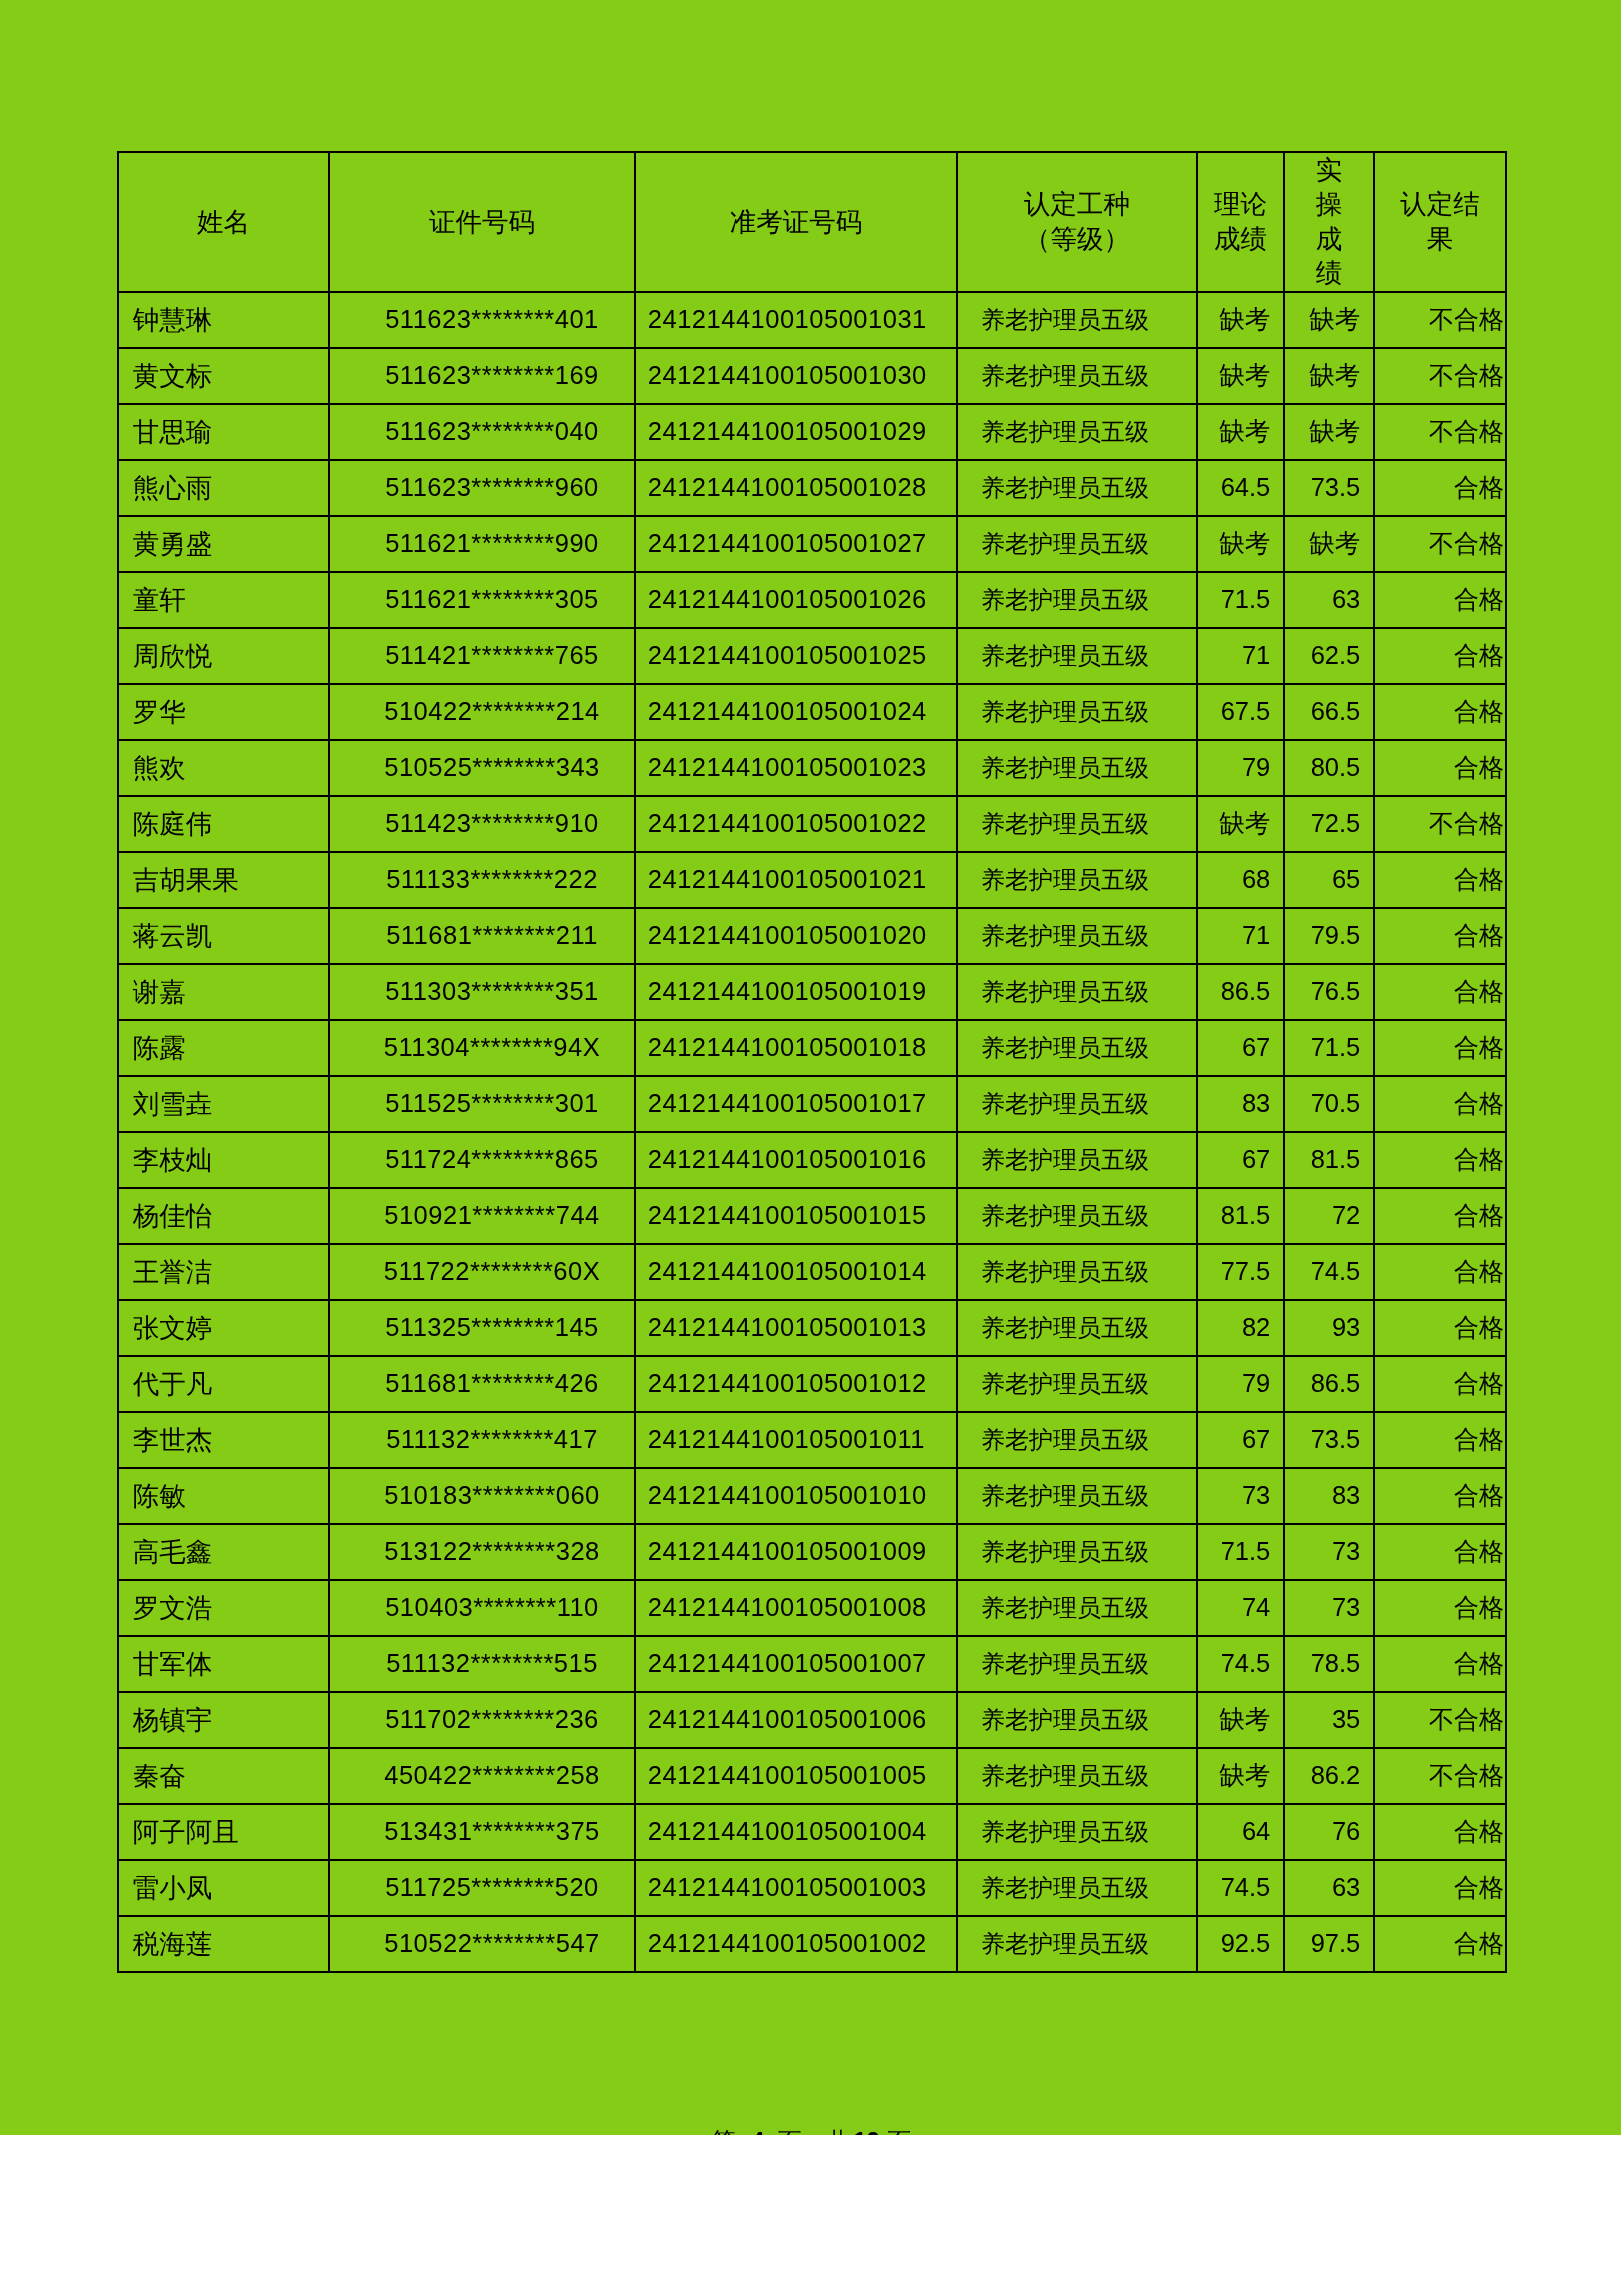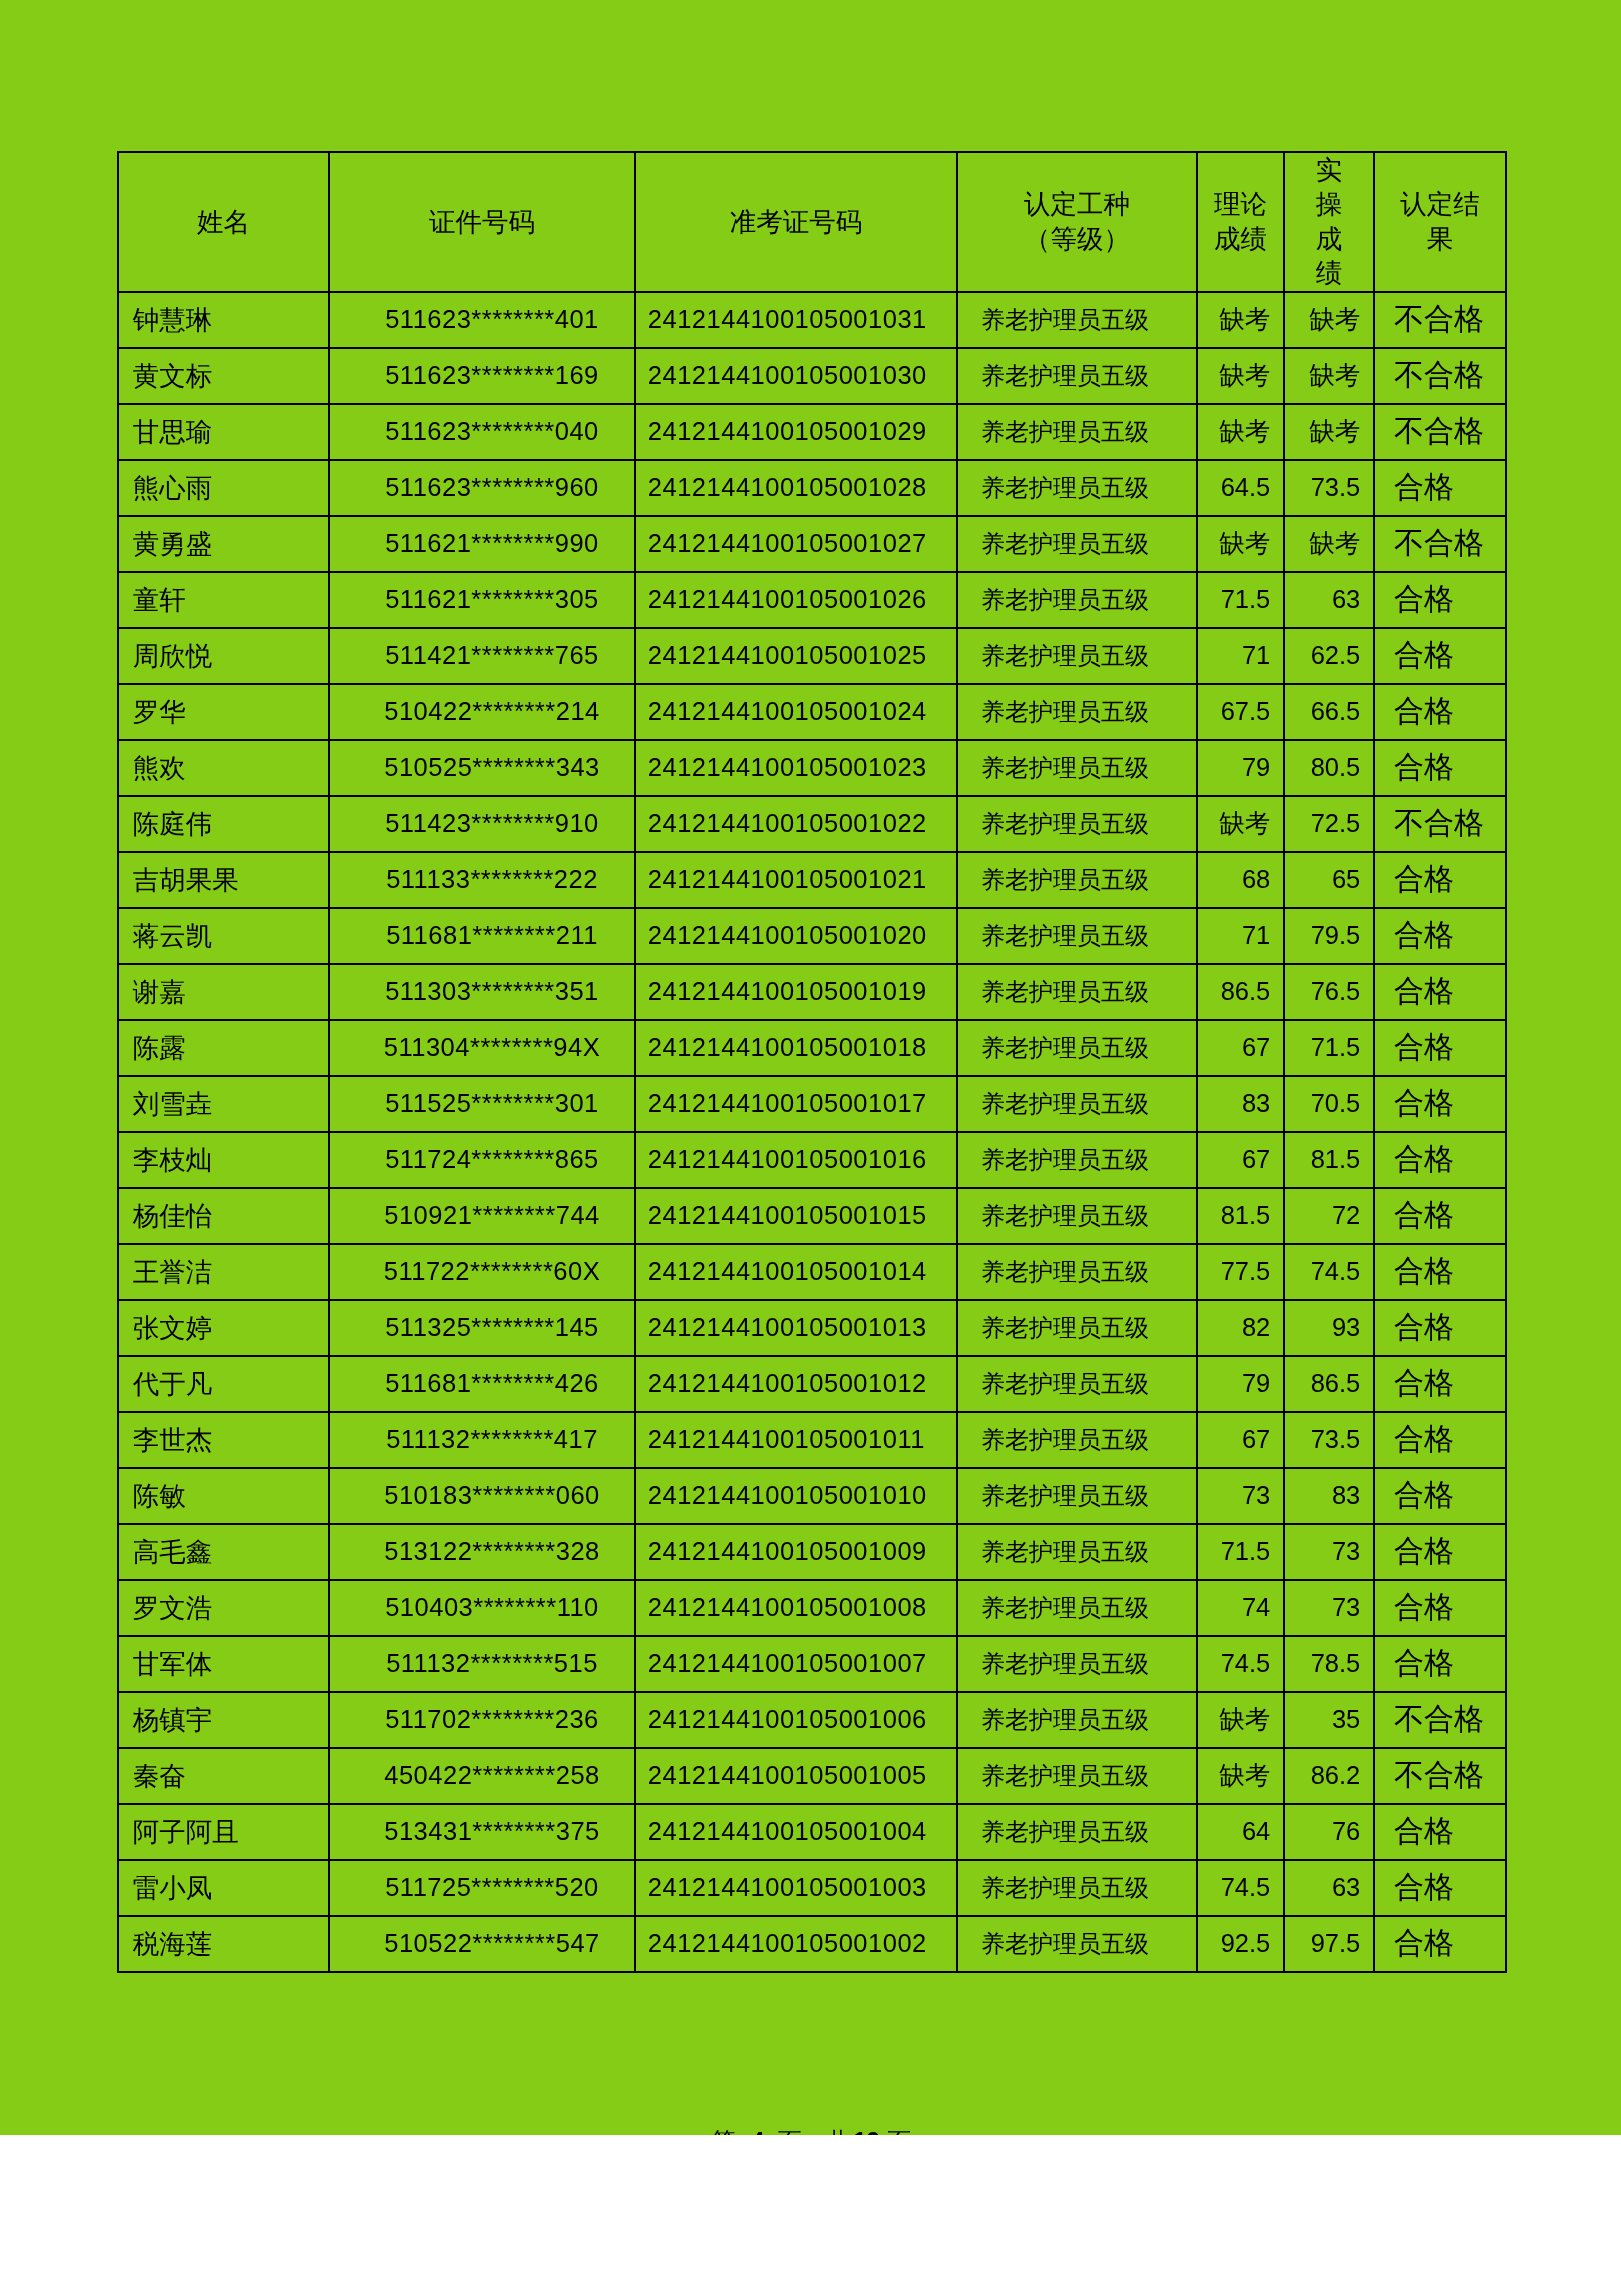--- a/index.html
+++ b/index.html
@@ -76,22 +76,22 @@
     font-size: 24px;
     text-align: left;
     padding-left: 23px;
   }
   td.cell-theory, td.cell-practical {
     text-align: right;
     padding-right: 12.7px;
     border-radius: 18px;
   }
   td.cell-result {
-    font-size: 30px;
-    text-align: left;
+    font-size: 25px;
+    text-align: right;
     padding-left: 19px;
   }
   .footer {
     position: absolute;
     left: 1px;
     top: 2125px;
     width: 1621px;
     text-align: center;
     font-size: 23.5px;
     color: #000;

